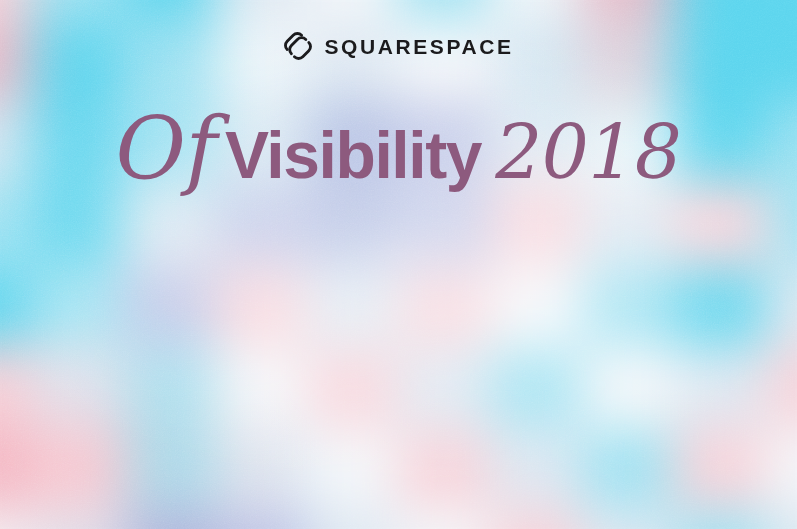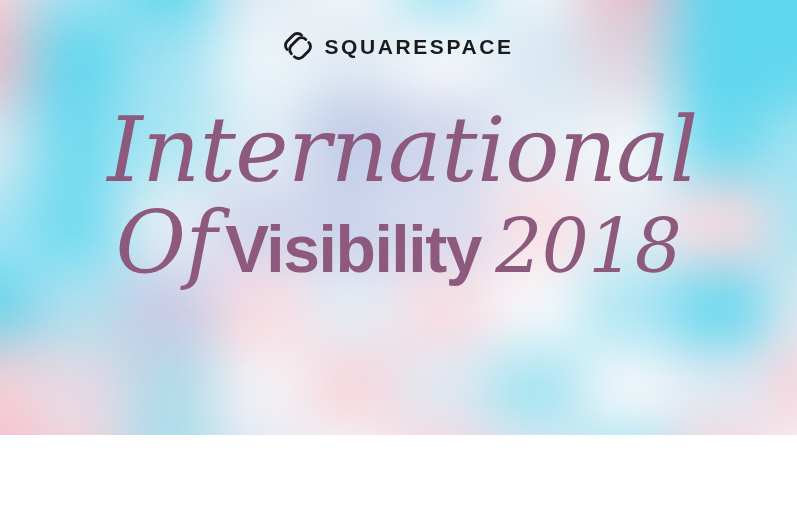--- a/index.html
+++ b/index.html
@@ -3,21 +3,21 @@
 <meta charset="utf-8">
 <style>
   html, body {
     margin: 0;
     padding: 0;
     background: #ffffff;
   }
   #poster {
     position: relative;
     width: 797px;
-    height: 435px;
+    height: 529px;
     overflow: hidden;
     font-family: "Liberation Sans", sans-serif;
     isolation: isolate;
   }
 
   
   .bg-base {
     position: absolute;
     inset: 0;
     background: #eef3f7;
@@ -239,23 +239,20 @@
         <path d="M14 62 A20 20 0 0 1 14 34 L34 14 A20 20 0 0 1 62 14"></path>
         <path d="M28 76 A20 20 0 0 1 28 48 L48 28 A20 20 0 0 1 76 28"></path>
         <path d="M86 38 A20 20 0 0 1 86 66 L66 86 A20 20 0 0 1 38 86"></path>
       </g>
     </svg>
     <span class="logo-word">SQUARESPACE</span>
   </div>
 
   <div class="headline">
 
-    <div class="hl-line line1">
-      <span class="script">International</span>
-    </div>
 
 
     <div class="hl-line line3">
       <span class="script script-of">Of</span><span class="sp-sm"></span><span class="sans">Visibility</span><span class="sp"></span><span class="script script-year">2018</span>
     </div>
 
   </div>
 
 </div>
 

